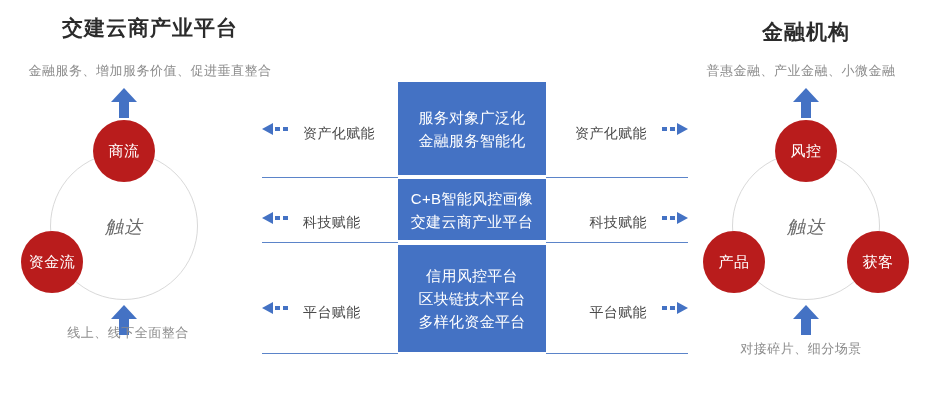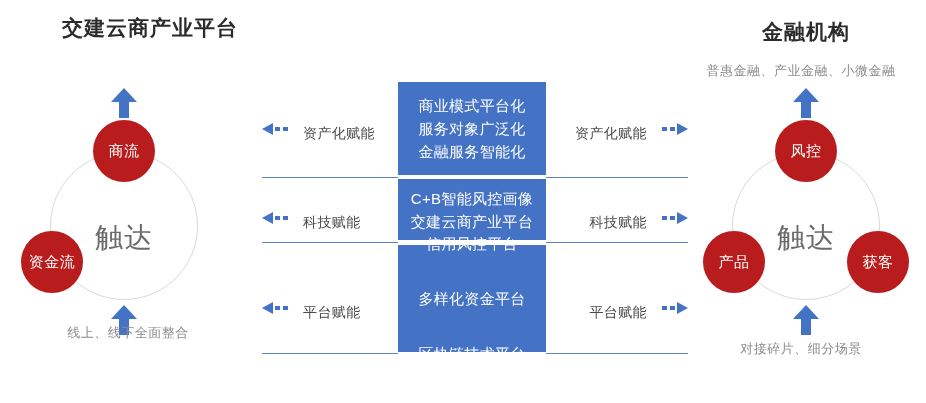--- a/index.html
+++ b/index.html
@@ -46,23 +46,23 @@
   }
 
   
   .cluster{position:absolute;width:200px;height:200px;}
   .ring{
     position:absolute;left:26px;top:26px;width:148px;height:148px;
     border:1px solid #d9d9d9;border-radius:50%;
     box-sizing:border-box;
   }
   .hub{
-    position:absolute;left:26px;top:38px;width:148px;height:148px;
+    position:absolute;left:26px;top:27px;width:148px;height:148px;
     display:flex;align-items:center;justify-content:center;
-    font-size:28px;color:#6b6b6b;letter-spacing:1px;
+    font-size:18px;color:#6b6b6b;letter-spacing:1px;font-style:italic;
   }
   .node{
     position:absolute;width:62px;height:62px;border-radius:50%;
     background:#b91c1c;
     display:flex;align-items:center;justify-content:center;
     color:#ffffff;font-size:15px;letter-spacing:0.5px;
     white-space:nowrap;
   }
   .node.top{left:69px;top:-6px;}
   .node.left{left:-3px;top:105px;font-family:Liberation Serif, serif;}
@@ -100,20 +100,21 @@
   .arrow-l{margin-right:9px;display:inline-flex;align-items:center;}
   .arrow-r{margin-left:9px;display:inline-flex;align-items:center;}
   .lbl-text{display:inline-block;margin-top:9px;}
 </style>
 </head>
 <body>
 
 <div class="stage">
 
   <div class="col-title" style="left:0;top:14px;width:300px;">交建云商产业平台</div>
+  <div class="col-sub" style="left:0;top:62px;width:300px;">金融服务、增加服务价值、促进垂直整合</div>
 
   <div class="up-arrow" style="left:111px;top:88px;">
     <div class="head"></div>
       <div class="shaft"></div>
   </div>
 
   <div class="cluster" style="left:24px;top:126px;">
     <div class="ring"></div>
     <div class="hub">触达</div>
     <div class="node top">商流</div>
@@ -151,34 +152,33 @@
   <div class="col-sub" style="left:676px;top:340px;width:250px;">对接碎片、细分场景</div>
 
   <div class="rule" style="left:262px;top:177px;width:136px;"></div>
   <div class="rule" style="left:546px;top:177px;width:142px;"></div>
   <div class="rule" style="left:262px;top:242px;width:136px;"></div>
   <div class="rule" style="left:546px;top:242px;width:142px;"></div>
   <div class="rule" style="left:262px;top:353px;width:136px;"></div>
   <div class="rule" style="left:546px;top:353px;width:142px;"></div>
 
   <div class="panel" style="top:82px;height:93px;">
-    <div class="ln">商业模式平台化</div>
     <div class="ln">服务对象广泛化</div>
     <div class="ln">金融服务智能化</div>
   </div>
 
   <div class="panel" style="top:179px;height:61px;">
     <div class="ln">C+B智能风控画像</div>
     <div class="ln">交建云商产业平台</div>
   </div>
 
-  <div class="panel" style="top:245px;height:107px;gap:32px;">
+  <div class="panel" style="top:245px;height:107px;">
     <div class="ln">信用风控平台</div>
+    <div class="ln">区块链技术平台</div>
     <div class="ln">多样化资金平台</div>
-    <div class="ln">区块链技术平台</div>
   </div>
 
   <div class="sidelabel left-side" style="top:119px;height:20px;">
     <span class="arrow-l">
       <svg width="32" height="14" viewBox="0 0 32 14">
         <path d="M0 7 L11 1 L11 13 Z" fill="#4472c4"></path>
         <rect x="13" y="5" width="5" height="4" fill="#4472c4"></rect>
         <rect x="21" y="5" width="5" height="4" fill="#4472c4"></rect>
       </svg>
     </span>

